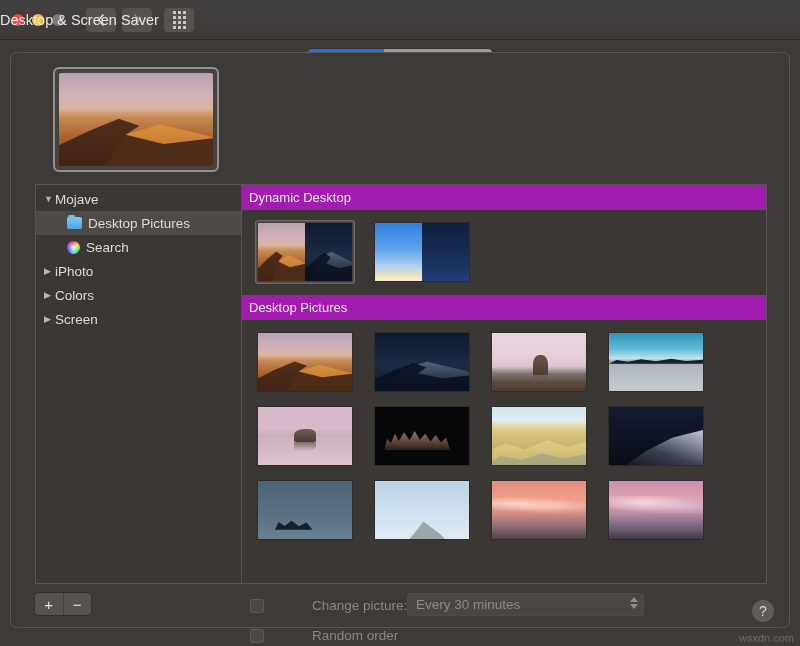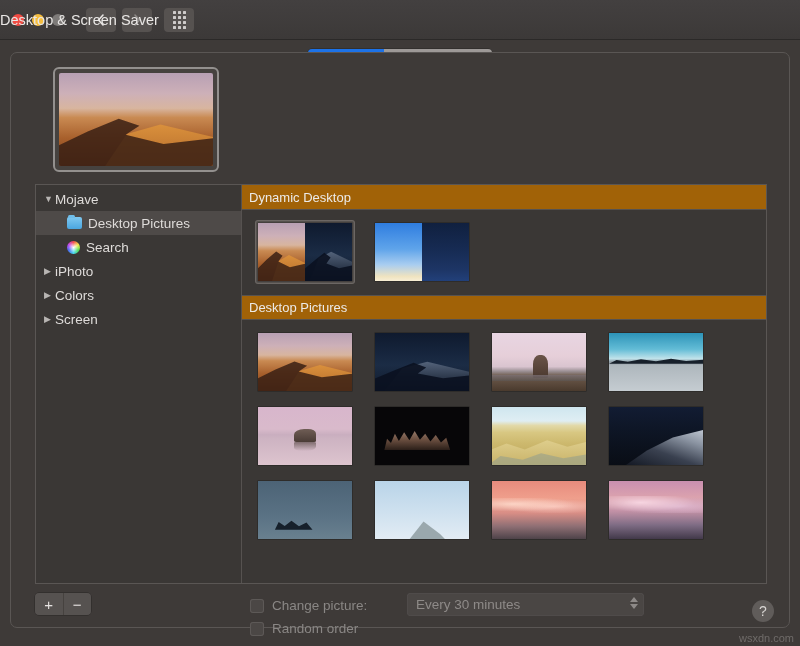--- a/index.html
+++ b/index.html
@@ -240,21 +240,21 @@
   }
 
   .content {
     flex: 1;
     overflow: hidden;
     position: relative;
     background: #3a3735;
   }
   .sec-head {
     height: 25px;
-    background: #a16207;
+    background: #a21caf;
     border-bottom: 1px solid #565250;
     display: flex; align-items: center;
     padding-left: 7px;
     color: #eceae8;
     font-size: 13px;
   }
   .sec-head.second { border-top: 1px solid #565250; }
   .grid {
     display: flex;
     flex-wrap: wrap;
@@ -297,22 +297,22 @@
     font-size: 15px;
     display: flex; align-items: center; justify-content: center;
     line-height: 1;
   }
   .pm-btn + .pm-btn { border-left: 1px solid #46423f; }
 
   .checks {
     position: absolute;
     left: 215px; top: 1px;
   }
-  .crow { display: flex; align-items: center; height: 23px; }
-  .crow + .crow { }
+  .crow { display: flex; align-items: center; height: 23px; gap: 40px; }
+  .crow + .crow { margin-top: 7px; }
   .cbox {
     width: 14px; height: 14px;
     border-radius: 3px;
     background: #4b4745;
     box-shadow: inset 0 0 0 1px #5d5957;
     flex: 0 0 auto;
   }
   .clabel {
     margin-left: 8px;
     color: #8a8785;

